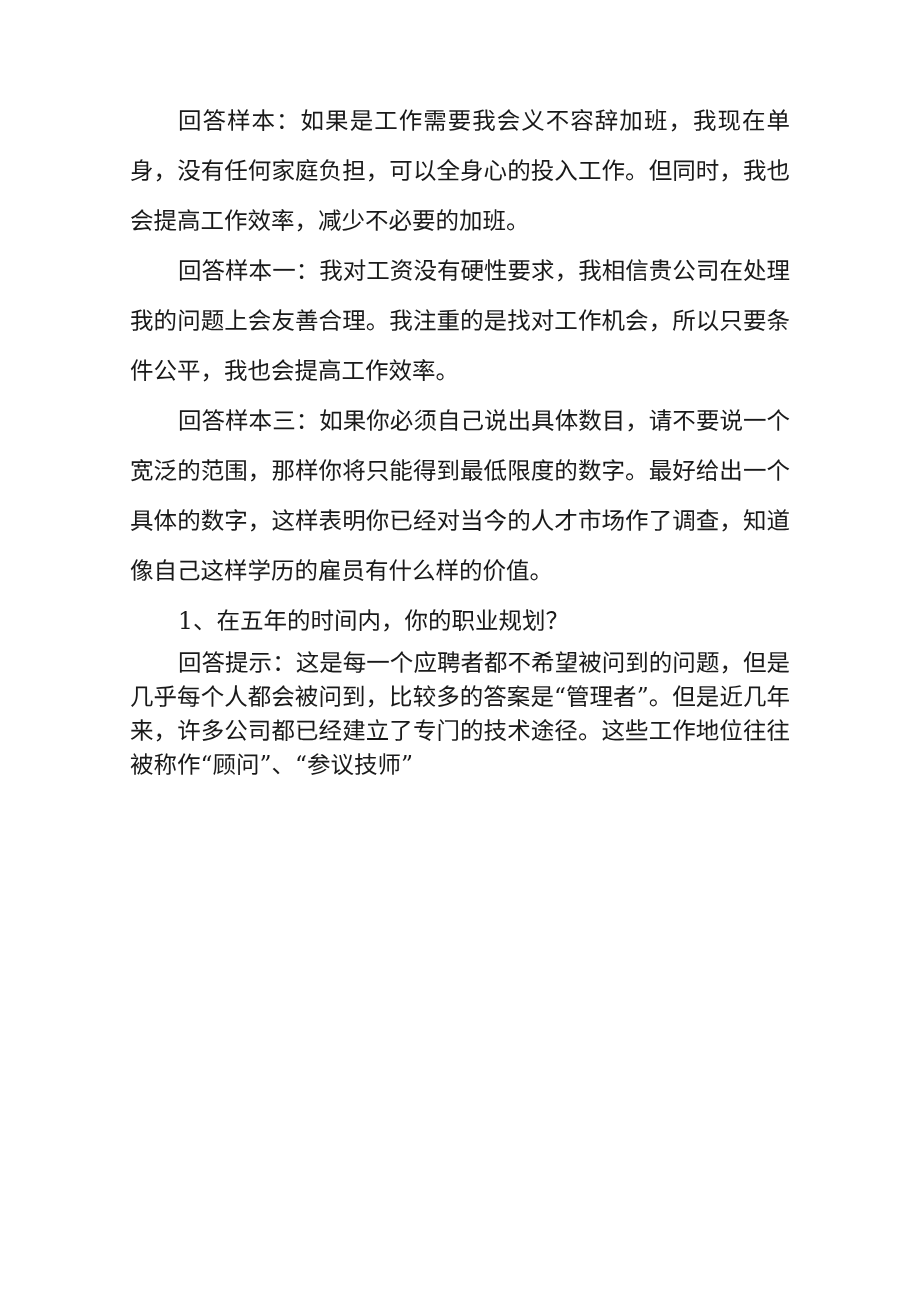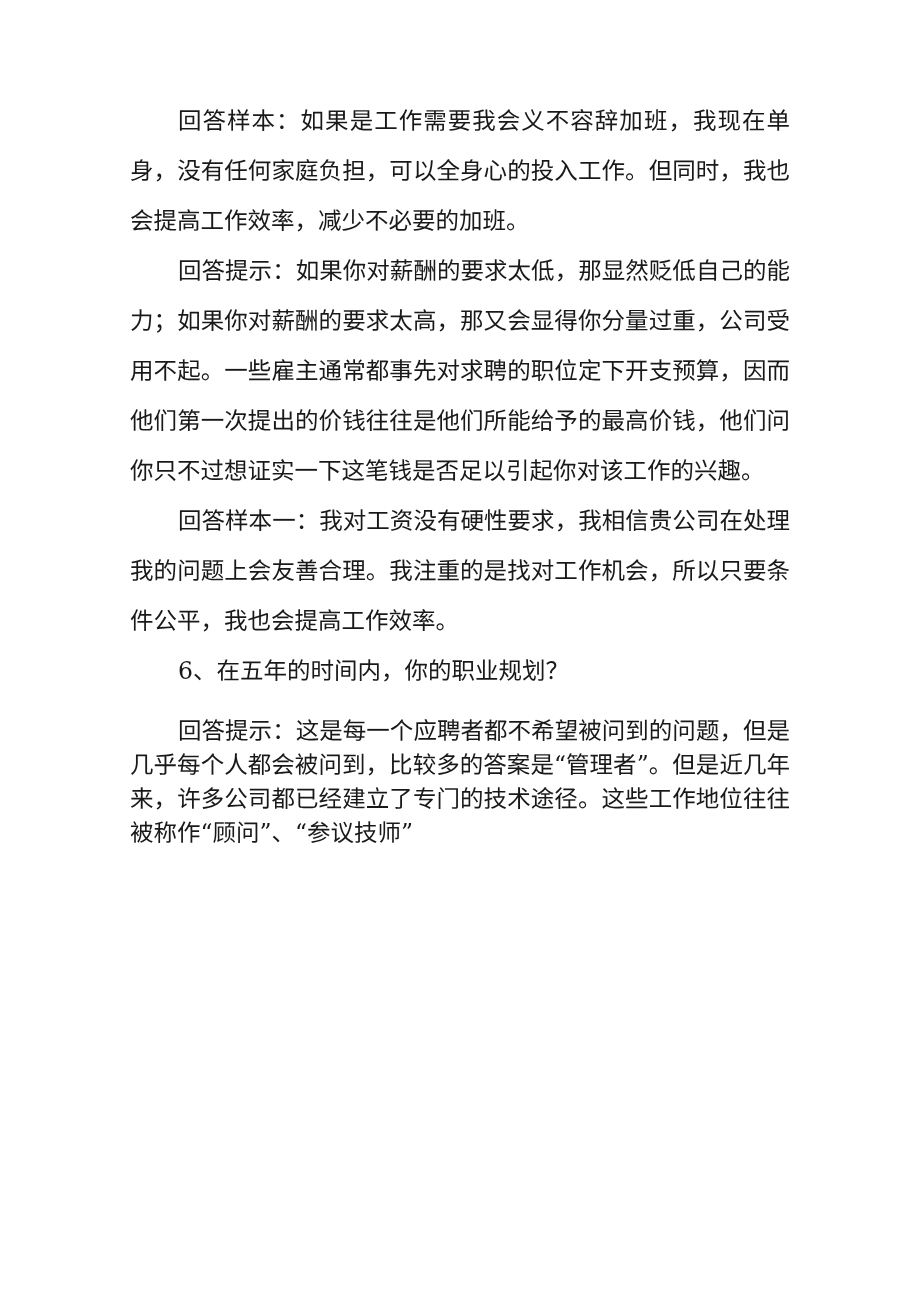--- a/index.html
+++ b/index.html
@@ -48,36 +48,35 @@
   .para.tight {
     line-height: 34px;
   }
 
   
   .para.question {
     text-indent: 48px;
   }
 
   .para.gap-before {
-    margin-top: 18px;
   }
 </style>
 </head>
 <body>
 
 <div class="page">
   <div class="doc-body">
 
     <p class="para">回答样本：如果是工作需要我会义不容辞加班，我现在单身，没有任何家庭负担，可以全身心的投入工作。但同时，我也会提高工作效率，减少不必要的加班。</p>
 
 
-    <p class="para">回答提示：如果你对薪酬的要求太低，那显然贬低自己的能力；如果你对薪酬的要求太高，那又会显得你分量过重，公司受用不起。一些雇主通常都事先对求聘的职位定下开支预算，因而他们第一次提出的价钱往往是他们所能给予的最高价钱，他们问你只不过想证实一下这笔钱是否足以引起你对该工作的兴趣。</p>
 
     <p class="para">回答样本一：我对工资没有硬性要求，我相信贵公司在处理我的问题上会友善合理。我注重的是找对工作机会，所以只要条件公平，我也会提高工作效率。</p>
 
 
+    <p class="para">回答样本三：如果你必须自己说出具体数目，请不要说一个宽泛的范围，那样你将只能得到最低限度的数字。最好给出一个具体的数字，这样表明你已经对当今的人才市场作了调查，知道像自己这样学历的雇员有什么样的价值。</p>
 
-    <p class="para question">6、在五年的时间内，你的职业规划？</p>
+    <p class="para question">1、在五年的时间内，你的职业规划？</p>
 
     <p class="para tight gap-before">回答提示：这是每一个应聘者都不希望被问到的问题，但是几乎每个人都会被问到，比较多的答案是“管理者”。但是近几年来，许多公司都已经建立了专门的技术途径。这些工作地位往往被称作“顾问”、“参议技师”</p>
 
   </div>
 </div>
 
 </body></html>

